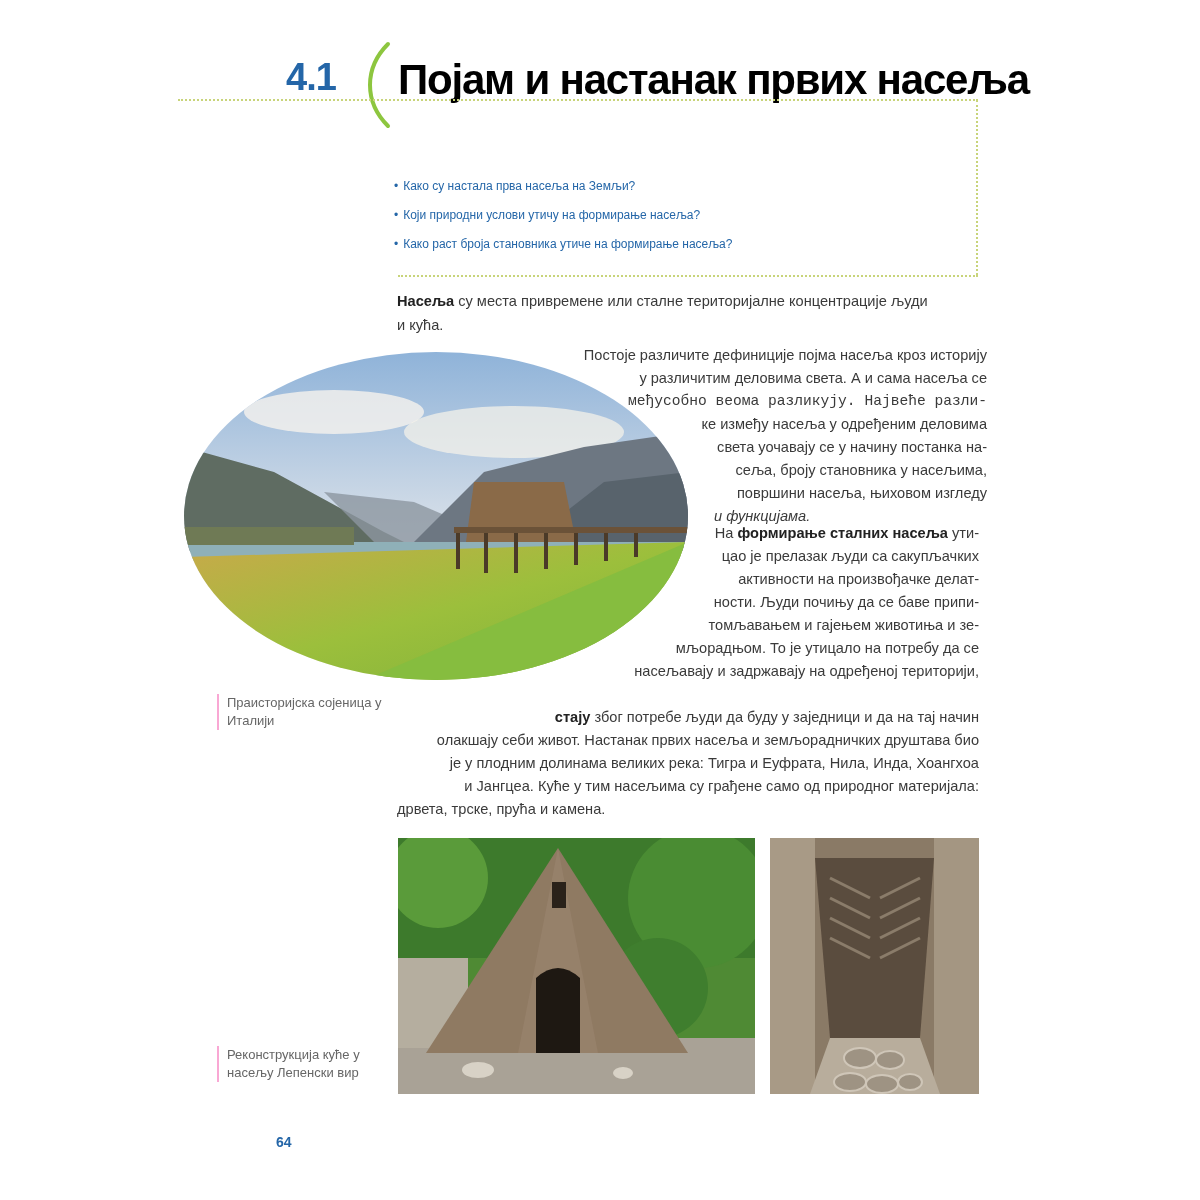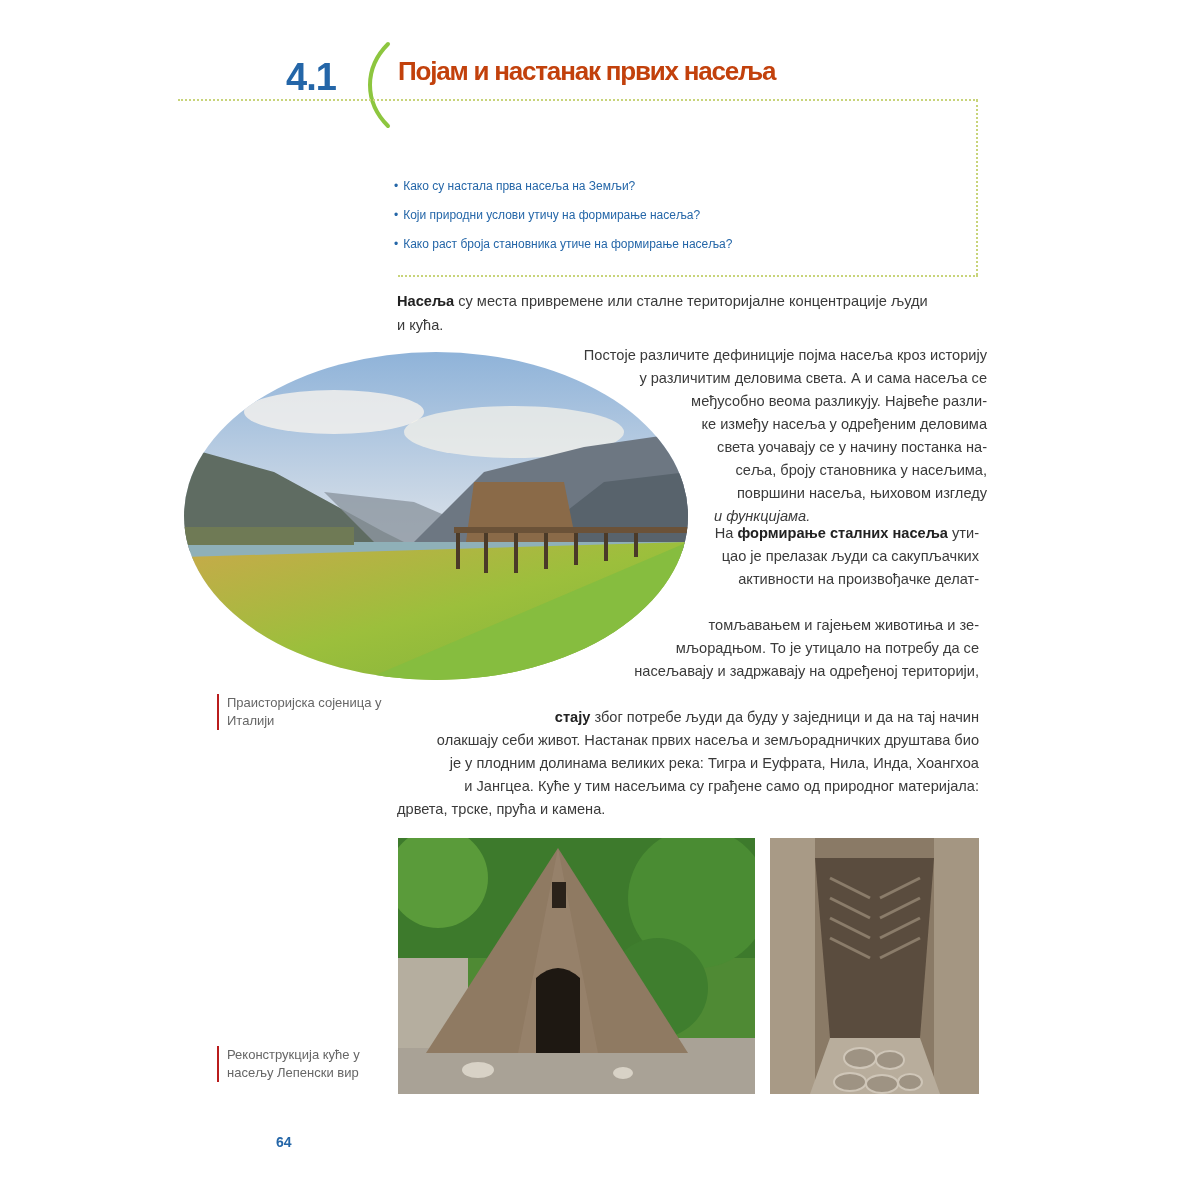--- a/index.html
+++ b/index.html
@@ -2,29 +2,29 @@
 <html><head>
   <meta charset="utf-8">
   <style>
     html, body { margin:0; padding:0; background:#ffffff; }
     body { width:1200px; height:1200px; position:relative; overflow:hidden; font-family:"Liberation Sans", sans-serif; color:#3a3a3a; }
     .abs { position:absolute; }
     .dotline-h { position:absolute; height:0; border-top:2px dotted #c8d47a; }
     .dotline-v { position:absolute; width:0; border-left:2px dotted #c8d47a; }
     .sec-num { left:286px; top:56px; font-size:38px; font-weight:bold; color:#2466a8; letter-spacing:-1px; }
     .paren { left:358px; top:40px; width:60px; height:90px; }
-    .title { left:398px; top:56px; font-size:26px; font-weight:bold; color:#c2410c; letter-spacing:-1.2px; white-space:nowrap; }
+    .title { left:398px; top:56px; font-size:42px; font-weight:bold; color:#000000; letter-spacing:-1.2px; white-space:nowrap; }
     .questions { left:394px; top:172px; margin:0; padding:0; list-style:none; }
     .questions li { font-size:12px; color:#2466a8; line-height:29px; white-space:nowrap; }
     .questions li .bullet { margin-right:5px; }
     .para { font-size:14.6px; line-height:23.5px; color:#3a3a3a; }
     .p1 { left:397px; top:290px; width:582px; }
     .rline { position:absolute; right:221px; white-space:nowrap; text-align:right; }
     .ellipse { left:184px; top:352px; width:504px; height:328px; border-radius:50%; overflow:hidden; }
-    .caption { font-size:13px; line-height:18px; color:#666; padding-left:8px; border-left:2px solid #b91c1c; }
+    .caption { font-size:13px; line-height:18px; color:#666; padding-left:8px; border-left:2px solid #f9a8d4; }
     .cap1 { left:217px; top:694px; width:180px; }
     .cap2 { left:217px; top:1046px; width:180px; }
     .photo1 { left:398px; top:838px; width:357px; height:256px; overflow:hidden; }
     .photo2 { left:770px; top:838px; width:209px; height:256px; overflow:hidden; }
     .pageno { left:276px; top:1134px; font-size:14px; font-weight:bold; color:#2466a8; }
     b { color:#222; }
   </style>
 </head>
 <body>
 
@@ -85,32 +85,33 @@
       <rect x="390" y="181" width="4" height="32"></rect>
       <rect x="420" y="181" width="4" height="28"></rect>
       <rect x="450" y="181" width="4" height="24"></rect>
     </g>
   </svg>
 </div>
 
 <div class="abs para" style="left:8px; top:0; width:1200px; height:1064px; pointer-events:none;">
   <div class="rline" style="top:344px;">Постоје различите дефиниције појма насеља кроз историју</div>
   <div class="rline" style="top:367px;">у различитим деловима света. А и сама насеља се</div>
-  <div class="rline" style="top:390px;">међусобно веома разликују. Највеће разли-</div>
+  <div class="rline" style="top:390px;font-family:Liberation Mono, monospace;">међусобно веома разликују. Највеће разли-</div>
   <div class="rline" style="top:413px;">ке између насеља у одређеним деловима</div>
   <div class="rline" style="top:436px;">света уочавају се у начину постанка на-</div>
   <div class="rline" style="top:459px;">сеља, броју становника у насељима,</div>
   <div class="rline" style="top:482px;">површини насеља, њиховом изгледу</div>
   <div class="rline" style="top:505px; right:auto; left:706px;font-style:italic;">и функцијама.</div>
 </div>
 
 <div class="abs para" style="left:0; top:0; width:1200px; height:1200px; pointer-events:none;">
   <div class="rline" style="top:522px;"><span>На </span><b>формирање сталних насеља</b><span> ути-</span></div>
   <div class="rline" style="top:545px;">цао је прелазак људи са сакупљачких</div>
   <div class="rline" style="top:568px;">активности на произвођачке делат-</div>
+  <div class="rline" style="top:591px;">ности. Људи почињу да се баве припи-</div>
   <div class="rline" style="top:614px;">томљавањем и гајењем животиња и зе-</div>
   <div class="rline" style="top:637px;">мљорадњом. То је утицало на потребу да се</div>
   <div class="rline" style="top:660px;">насељавају и задржавају на одређеној територији,</div>
   <div class="rline" style="top:706px;margin-left:8px;"><b>стају</b><span> због потребе људи да буду у заједници и да на тај начин</span></div>
   <div class="rline" style="top:729px;">олакшају себи живот. Настанак првих насеља и земљорадничких друштава био</div>
   <div class="rline" style="top:752px;">је у плодним долинама великих река: Тигра и Еуфрата, Нила, Инда, Хоангхоа</div>
   <div class="rline" style="top:775px;">и Јангцеа. Куће у тим насељима су грађене само од природног материјала:</div>
   <div class="rline" style="top:798px; right:auto; left:397px;">дрвета, трске, прућа и камена.</div>
 </div>
 

